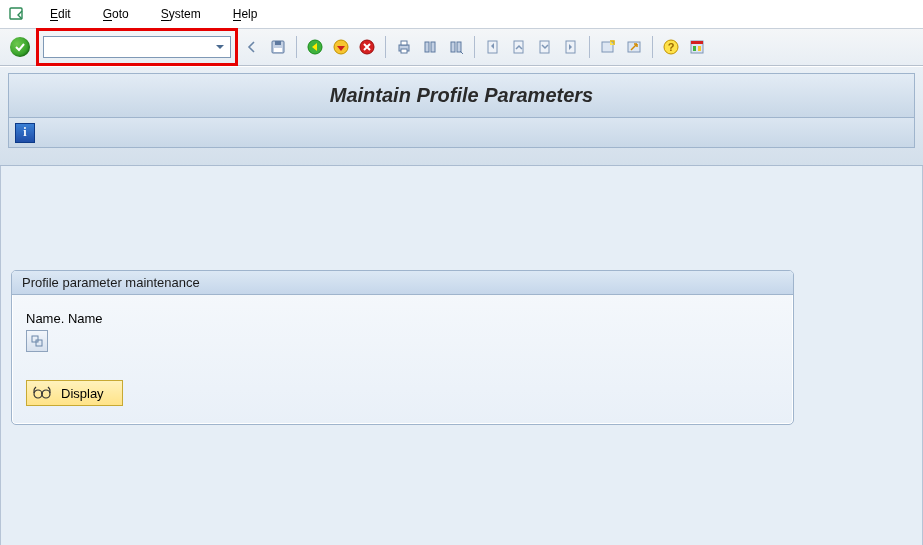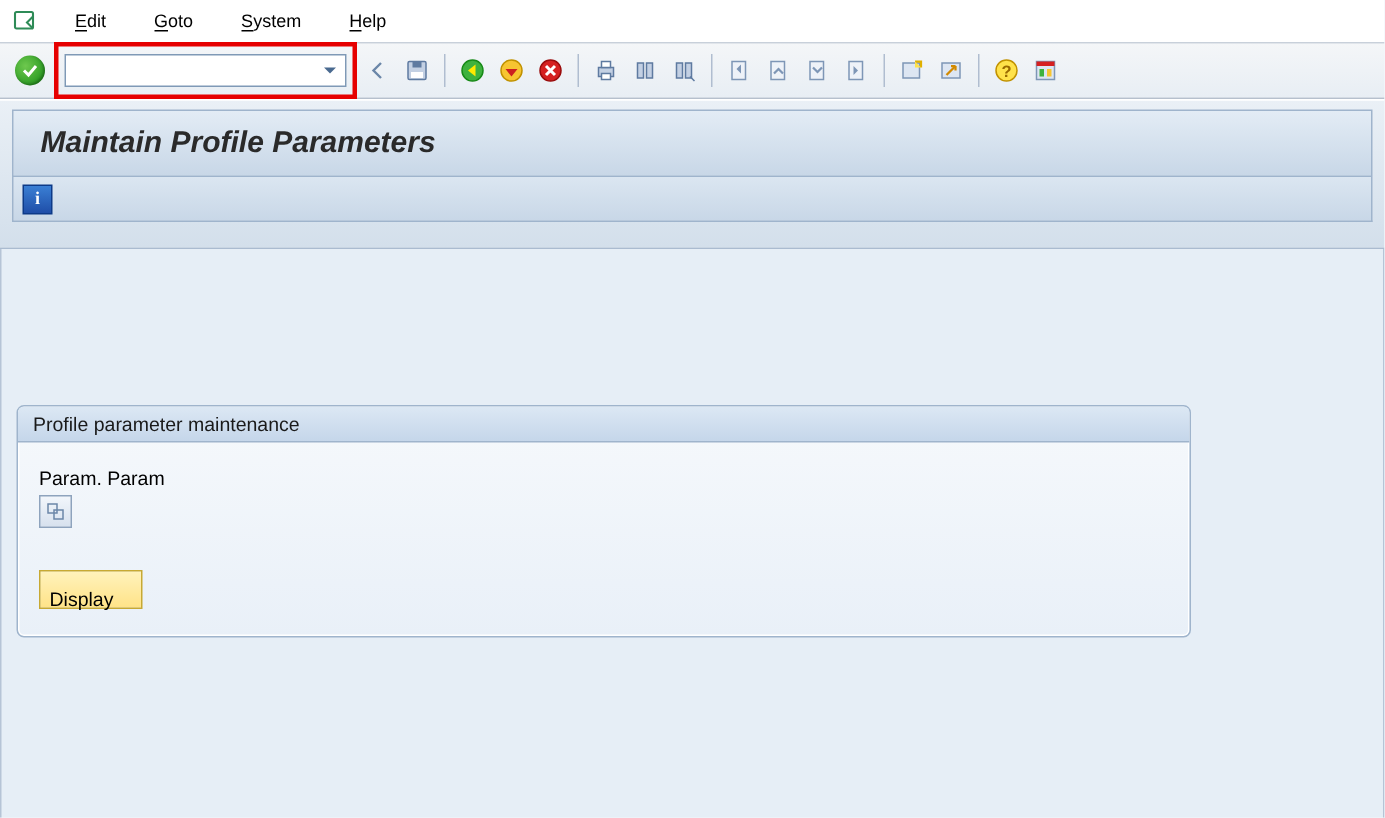--- a/index.html
+++ b/index.html
@@ -93,20 +93,21 @@
     width: 1px; height: 22px;
     background: #b0bdd0;
     margin: 0 4px;
   }
 
   .title-area {
     background: linear-gradient(#eaf0f6, #d3dfeb);
     border-top: 1px solid #fff;
     border-bottom: 1px solid #aabbd0;
     padding: 6px 8px 17px 8px;
+    text-align: center;
   }
   .title-bar {
     background: linear-gradient(#e3ecf5, #c8d7e7);
     border: 1px solid #9fb4cc;
     padding: 10px 18px;
   }
   .title-text {
     font-size: 20px;
     font-style: italic;
     font-weight: bold;
@@ -185,21 +186,20 @@
   }
   .display-btn {
     margin-top: 28px;
     height: 26px;
     border:1px solid #c7a933;
     background: linear-gradient(#fff2bc,#ffe388);
     padding: 1px 18px 1px 6px;
     display:inline-flex;align-items:center;gap:10px;
     font-size:13px;
     cursor:default;
-    flex-direction:column;
   }
 </style>
 </head>
 <body>
 
 <div class="menubar">
   <span class="menu-icon">
     <svg width="18" height="18" viewBox="0 0 18 18">
       <rect x="2" y="3" width="12" height="11" rx="1" fill="none" stroke="#2e8b57" stroke-width="1.4"></rect>
       <path d="M14 6 L10 10 L14 14" fill="none" stroke="#2e8b57" stroke-width="1.4"></path>
@@ -342,21 +342,21 @@
   </div>
   <div class="app-toolbar">
     <div class="info-btn">i</div>
   </div>
 </div>
 
 <div class="work-area">
   <div class="group-box">
     <div class="group-title">Profile parameter maintenance</div>
     <div class="group-body">
-      <div class="label">Param. Param</div>
+      <div class="label">Name. Name</div>
       <div class="param-row">
         <div class="f4-btn">
           <svg width="12" height="12" viewBox="0 0 12 12">
               <rect x="1" y="1" width="6" height="6" fill="none" stroke="#6b86a8"></rect>
               <rect x="5" y="5" width="6" height="6" fill="none" stroke="#6b86a8"></rect>
             </svg>
         </div>
       </div>
       <button class="display-btn">
         <svg width="18" height="14" viewBox="0 0 18 14">

